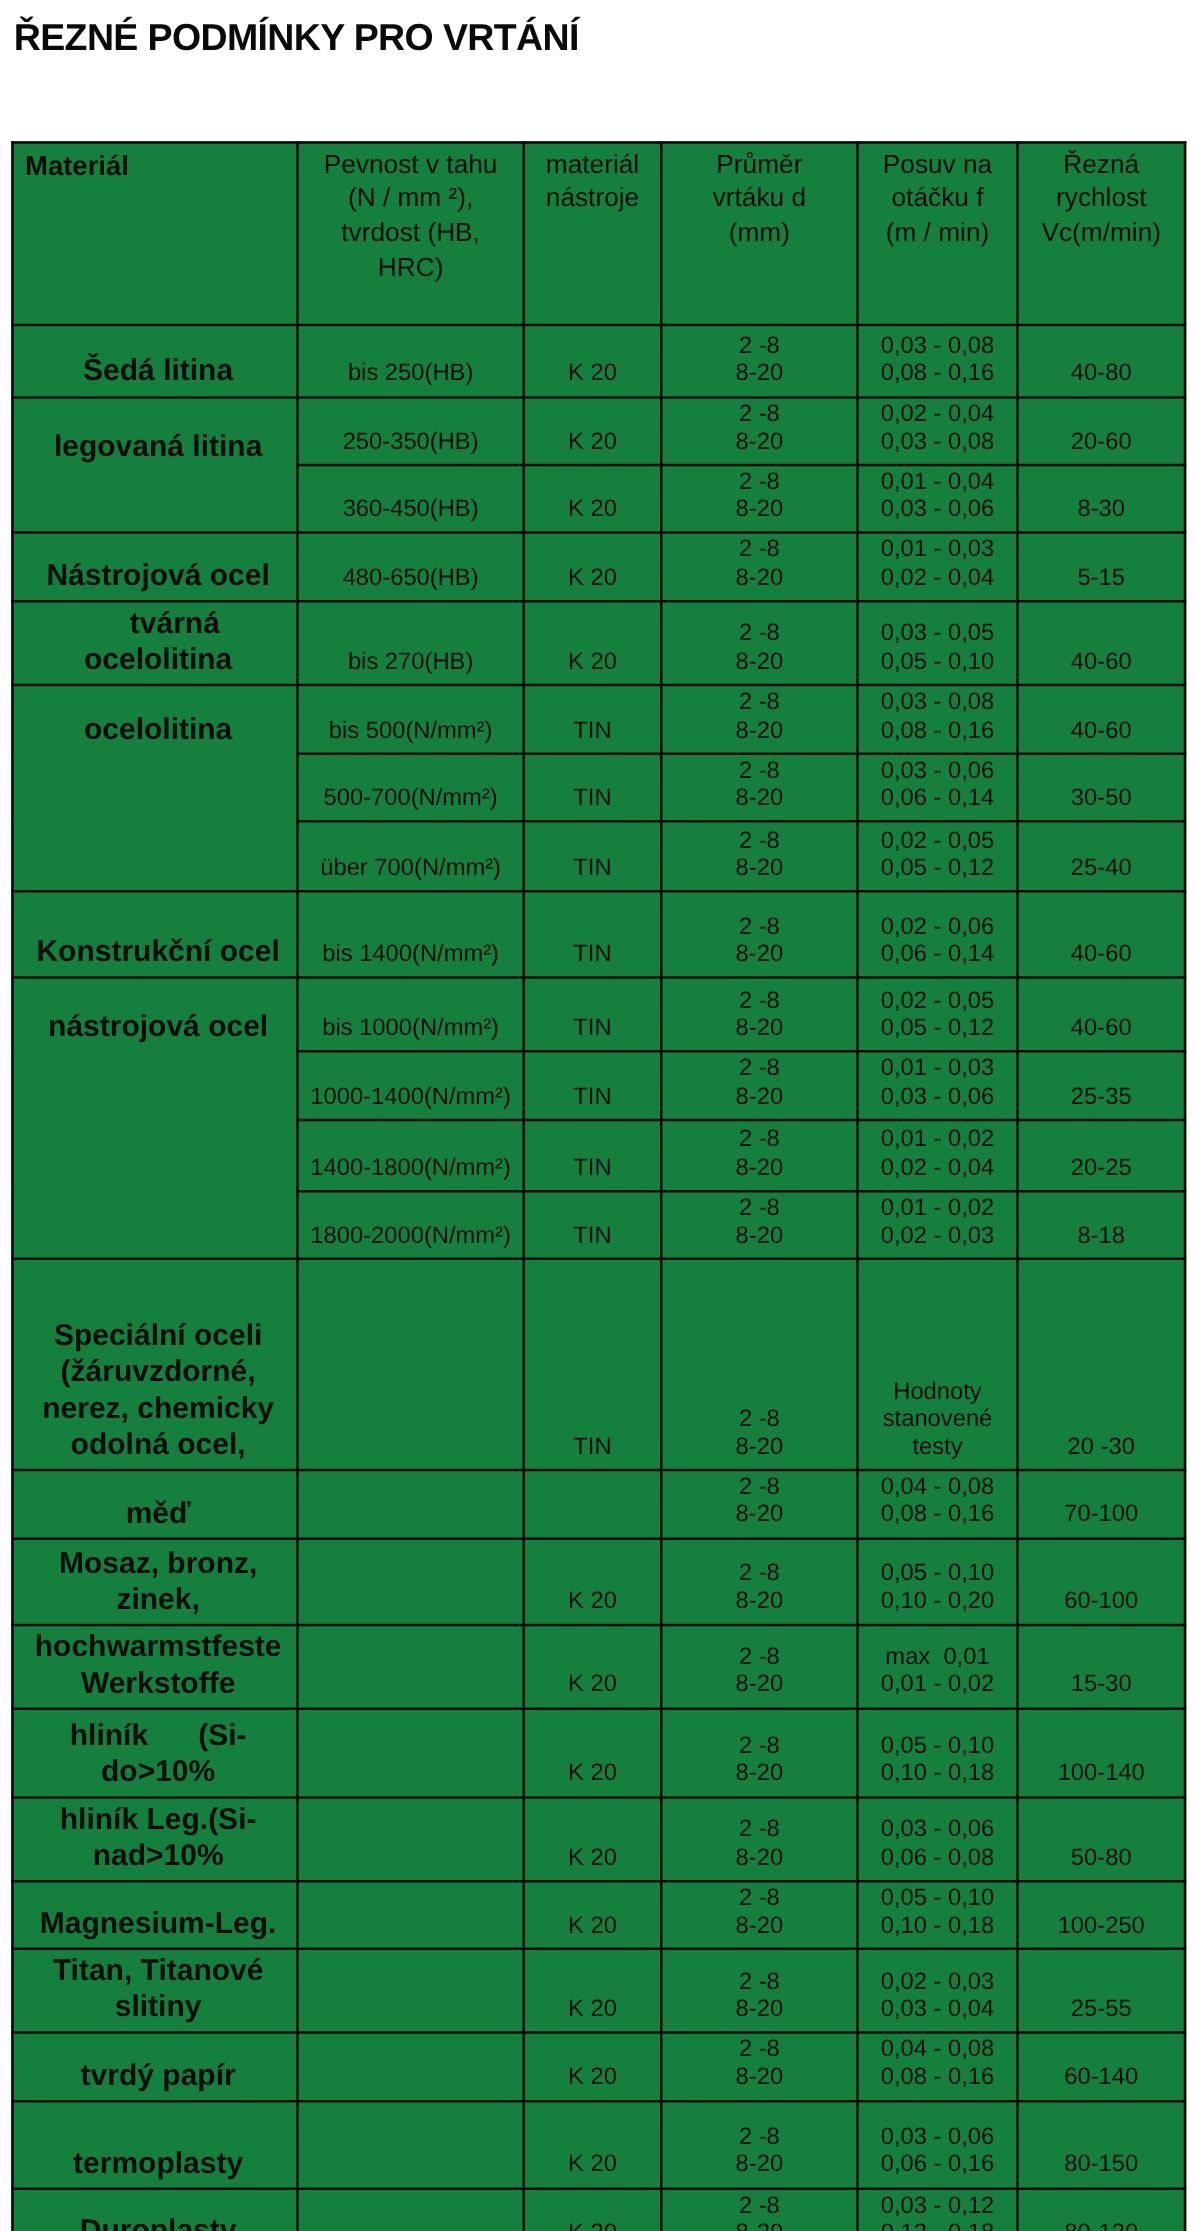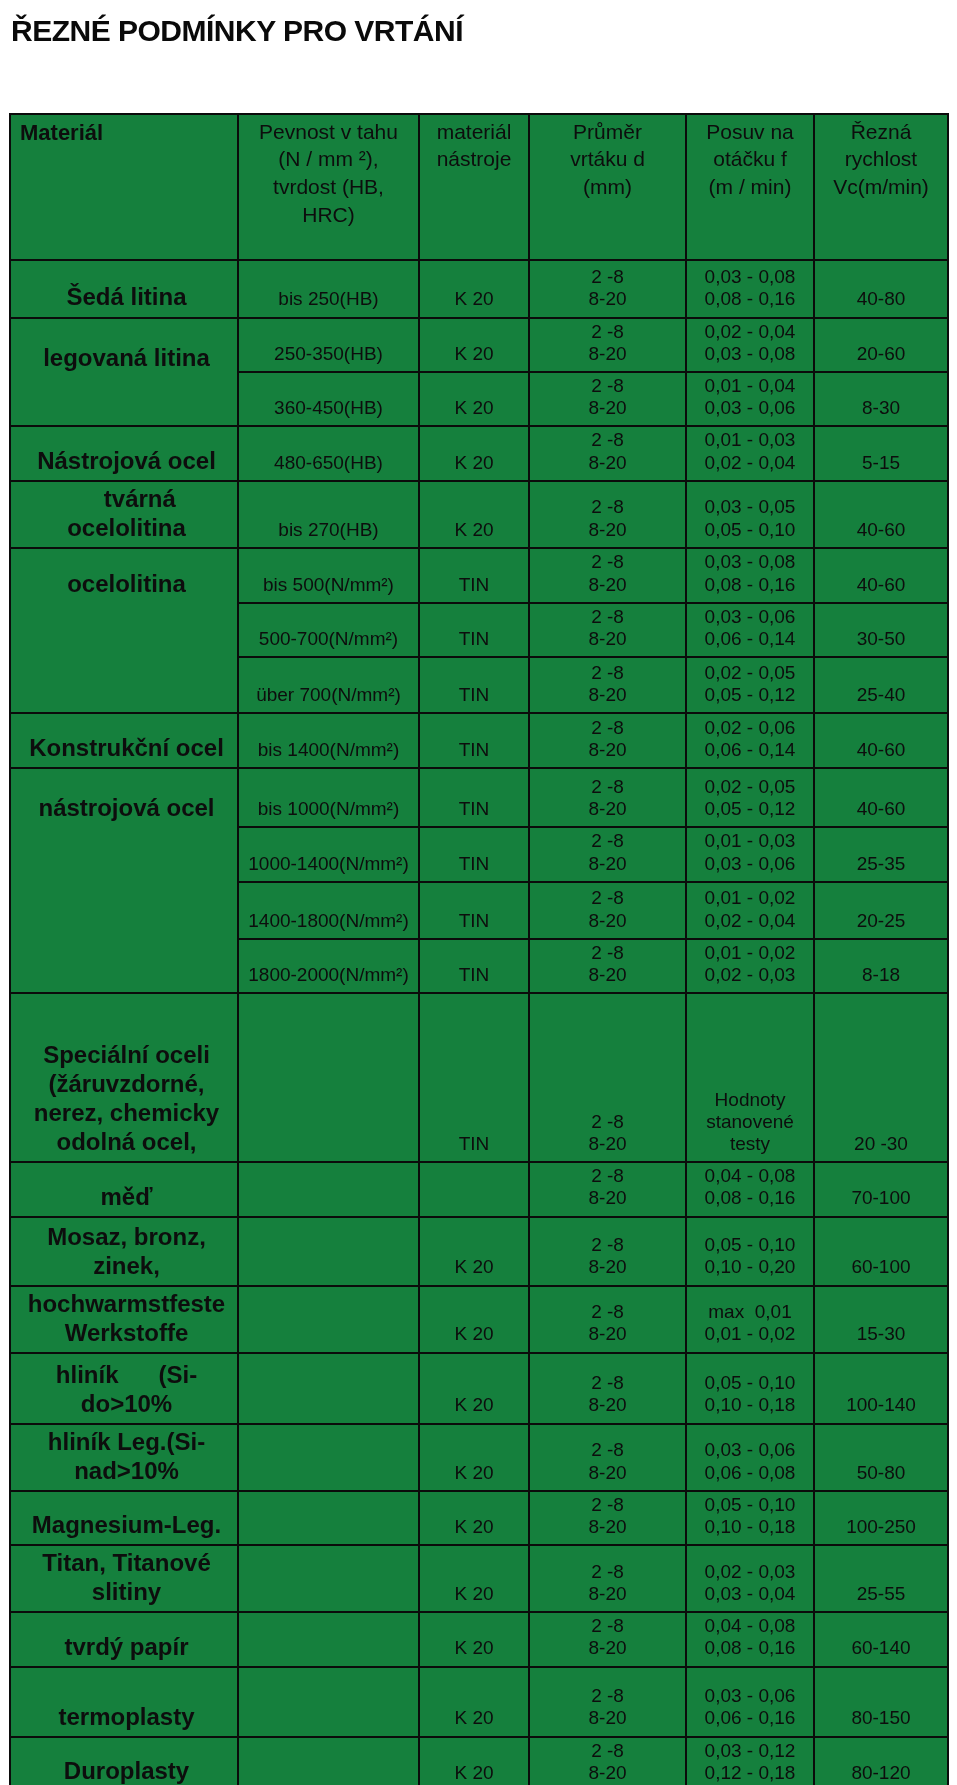--- a/index.html
+++ b/index.html
@@ -177,21 +177,21 @@
         </tr>
         <tr style="height: 56px;">
           <td>über 700(N/mm²)</td>
           <td>TIN</td>
           <td>2 -8
 8-20</td>
           <td>0,02 - 0,05
 0,05 - 0,12</td>
           <td>25-40</td>
         </tr>
-        <tr style="height: 55px;">
+        <tr style="height: 69px;">
           <td class="mat" rowspan="1">Konstrukční ocel</td>
           <td>bis 1400(N/mm²)</td>
           <td>TIN</td>
           <td>2 -8
 8-20</td>
           <td>0,02 - 0,06
 0,06 - 0,14</td>
           <td>40-60</td>
         </tr>
         <tr style="height: 59px;">

